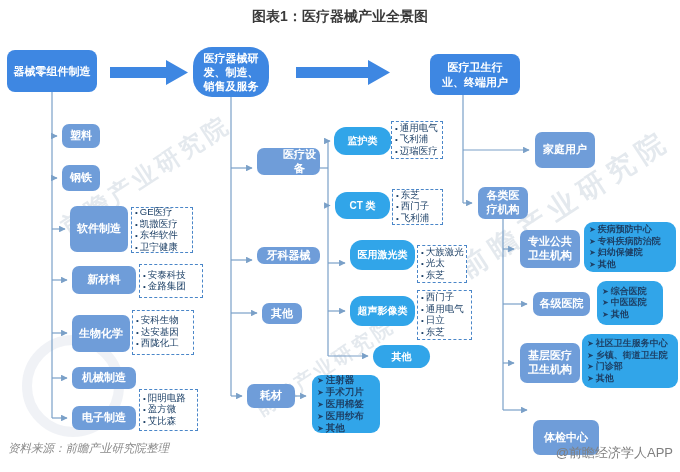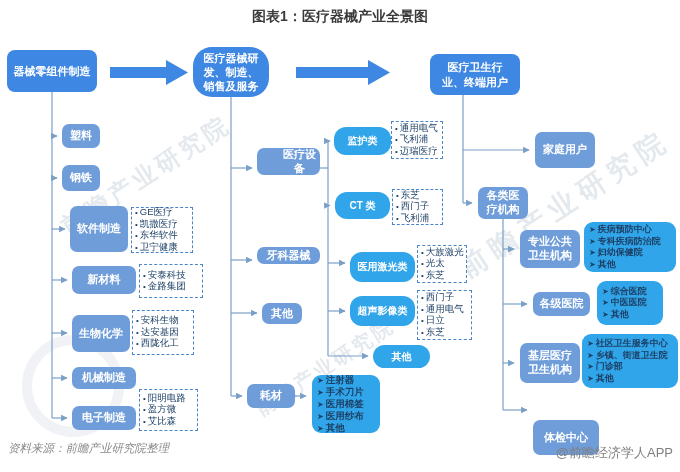--- a/index.html
+++ b/index.html
@@ -240,21 +240,21 @@
       </div>
       <div class="li-row">
         <span class="bullet">•</span>
         <span>西门子</span>
       </div>
       <div class="li-row">
         <span class="bullet">•</span>
         <span>飞利浦</span>
       </div>
     </div>
-  <div class="box box-sub" style="left:350px;top:252px;width:65px;height:30px;">
+  <div class="box box-sub" style="left:350px;top:240px;width:65px;height:30px;">
     <span>医用激光类</span>
   </div>
   <div class="box-dash" style="left:417px;top:245px;width:50px;height:38px;">
       <div class="li-row">
         <span class="bullet">•</span>
         <span>大族激光</span>
       </div>
       <div class="li-row">
         <span class="bullet">•</span>
         <span>光太</span>

